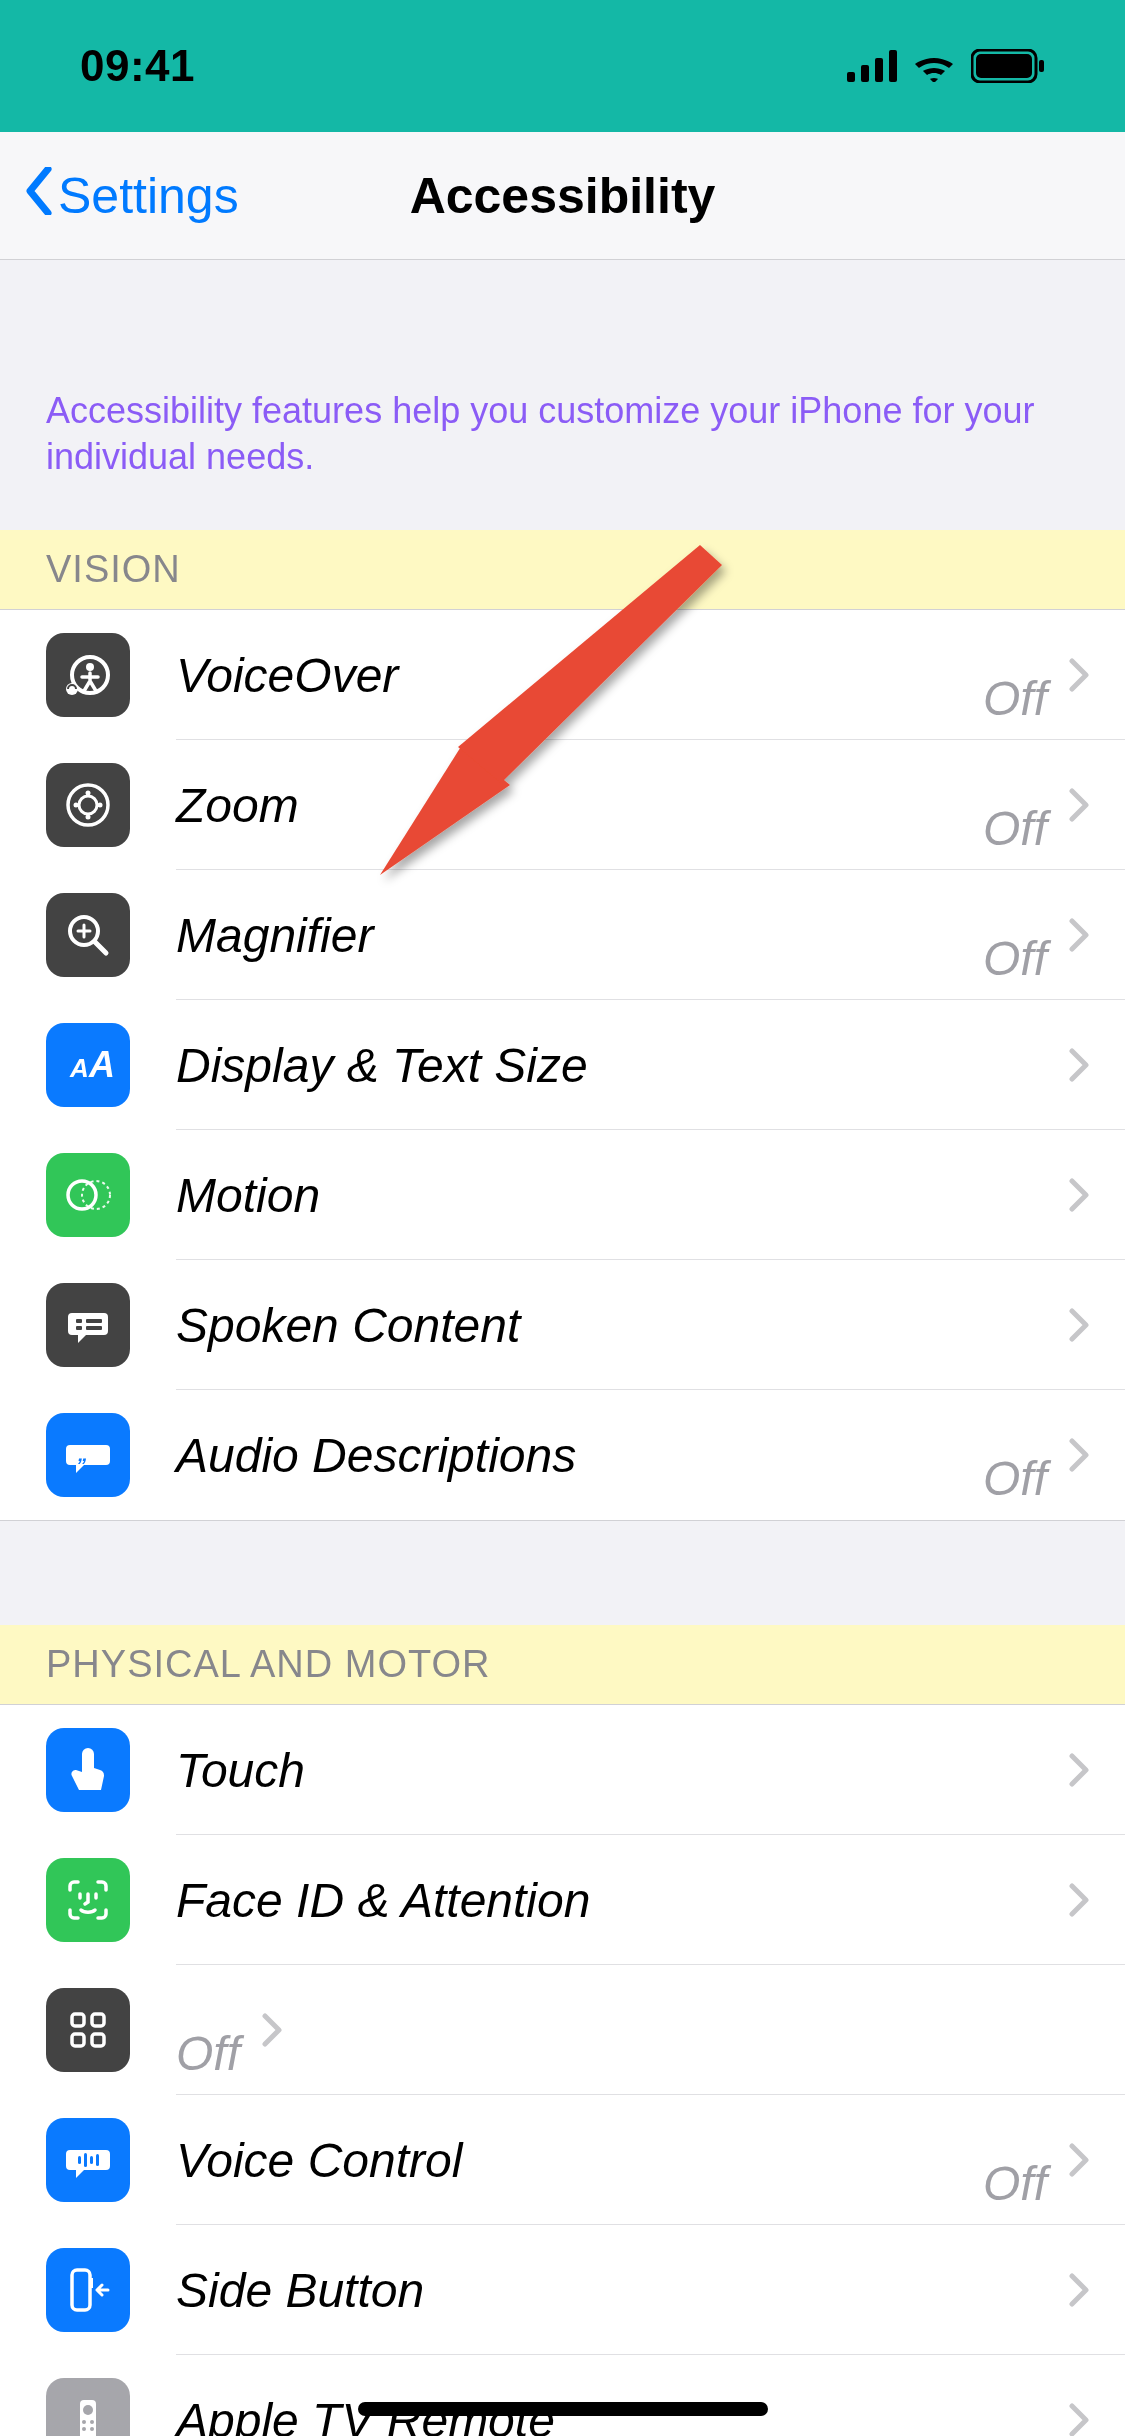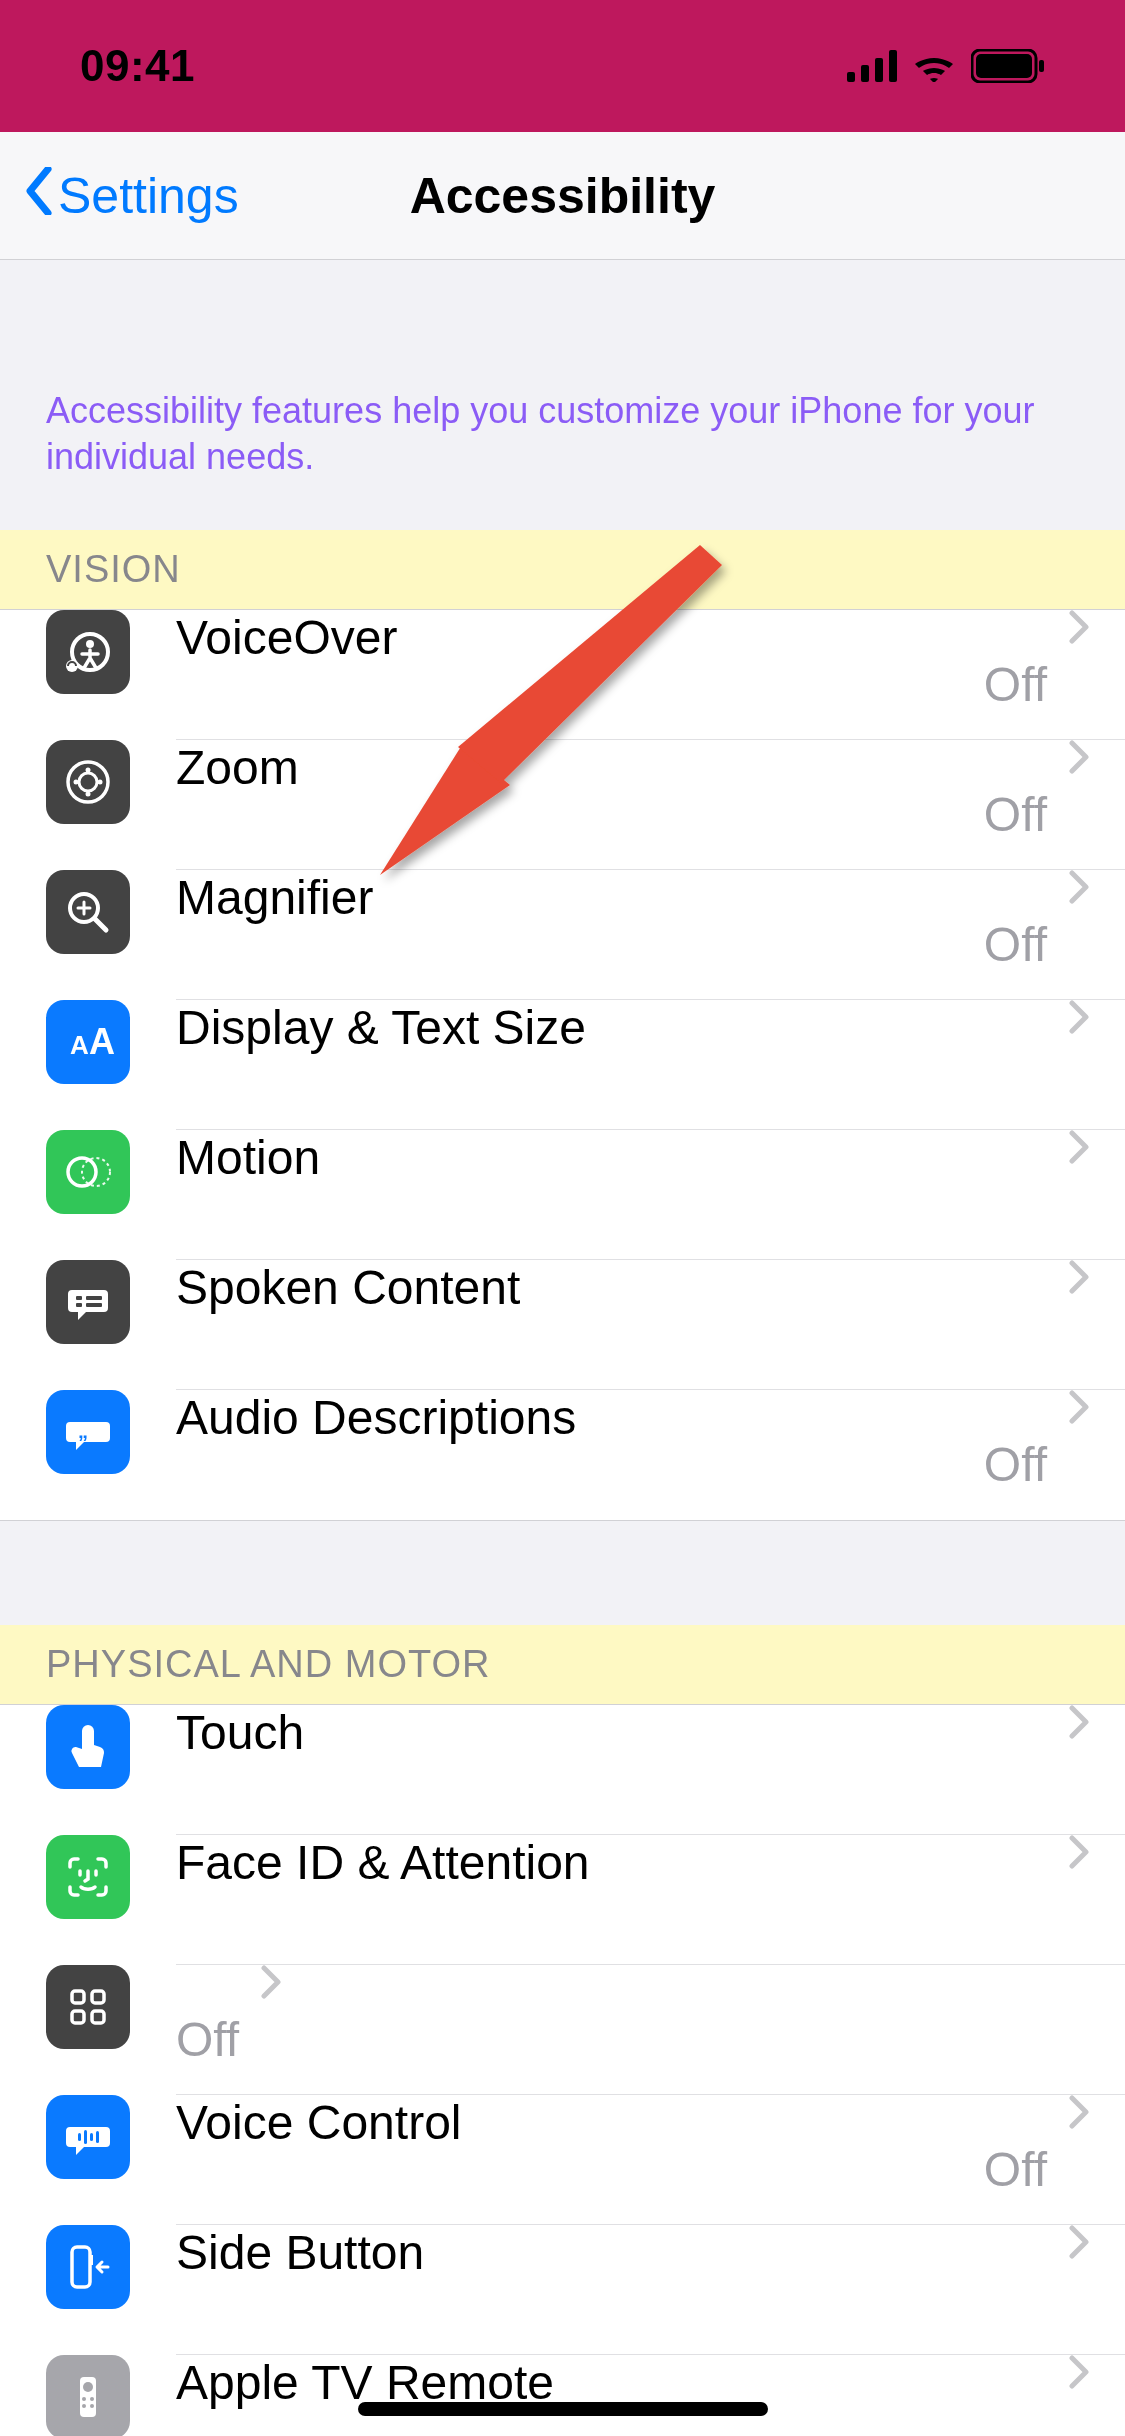--- a/index.html
+++ b/index.html
@@ -11,21 +11,21 @@
     position: relative;
     overflow: hidden;
   }
   
   .status-bar {
     height: 132px;
     display: flex;
     align-items: center;
     justify-content: space-between;
     padding: 0 80px 0 80px;
-    background: #be185d;
+    background: #14b8a6;
   }
   .status-time {
     font-size: 44px;
     font-weight: 700;
     letter-spacing: 0.5px;
   }
   .status-right {
     display: flex;
     align-items: center;
     gap: 14px;
@@ -81,25 +81,26 @@
   }
 
   
   .list {
     background: #fff;
     border-top: 1px solid #d1d1d5;
     border-bottom: 1px solid #d1d1d5;
   }
   .row {
     display: flex;
-    align-items: flex-start;
+    align-items: center;
     height: 130px;
     padding-left: 46px;
     padding-right: 36px;
     position: relative;
+    font-style: italic;
   }
   .row .sep {
     position: absolute;
     left: 176px; right: 0; bottom: 0;
     height: 1px;
     background: #e0e0e3;
   }
   .row:last-child .sep { display: none; }
   .row .icon-box {
     width: 84px; height: 84px;

